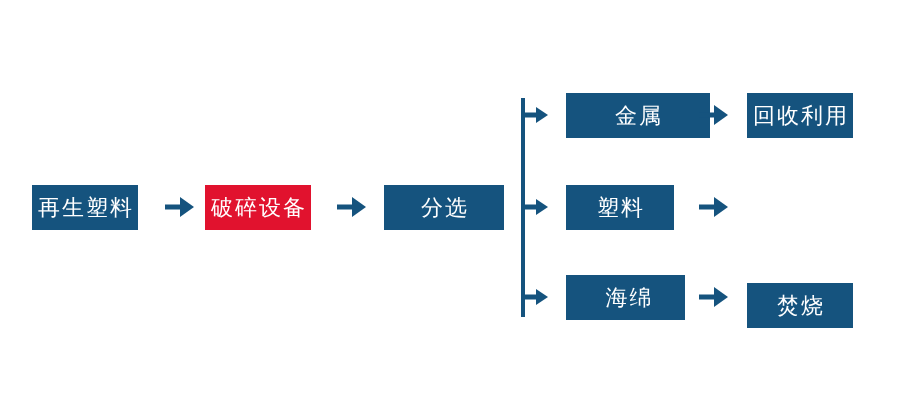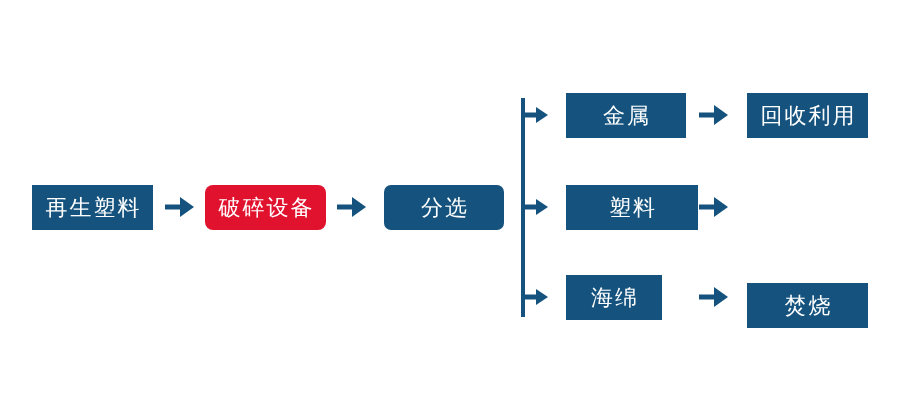--- a/index.html
+++ b/index.html
@@ -11,21 +11,21 @@
   html,body{margin:0;padding:0;background:var(--bg);}
   .canvas{
     position:relative;
     width:900px;height:411px;
     background:var(--bg);
     font-family:"Liberation Sans","DejaVu Sans",sans-serif;
     overflow:hidden;
   }
   .box{
     position:absolute;
-    height:45px;width:121px;
+    height:45px;width:106px;
     display:flex;align-items:center;justify-content:center;
     color:var(--text);
     font-size:22px;
     letter-spacing:2px;
     text-indent:2px;
     white-space:nowrap;
   }
   .box.blue{background:var(--blue);}
   .box.red{background:var(--red);}
   .arrow{position:absolute;fill:var(--blue);display:block;}
@@ -41,56 +41,56 @@
 
 <div class="canvas">
 
   <div class="box blue" style="left:32px;top:185px;">再生塑料</div>
 
   <svg class="arrow" style="left:165px;top:196px;" width="30" height="22" viewBox="0 0 30 22">
     <rect x="0" y="8.5" width="18" height="5"></rect>
     <polygon points="15,1 29,11 15,21"></polygon>
   </svg>
 
-  <div class="box red" style="left:205px;top:185px;border-radius:8px;">破碎设备</div>
+  <div class="box red" style="left:205px;top:185px;">破碎设备</div>
 
   <svg class="arrow" style="left:337px;top:196px;" width="30" height="22" viewBox="0 0 30 22">
     <rect x="0" y="8.5" width="18" height="5"></rect>
     <polygon points="15,1 29,11 15,21"></polygon>
   </svg>
 
-  <div class="box blue" style="left:384px;top:185px;width:120px;border-radius:7px;">分选</div>
+  <div class="box blue" style="left:384px;top:185px;width:120px;">分选</div>
 
   <div class="vline"></div>
 
   <svg class="arrow" style="left:525px;top:106px;" width="24" height="18" viewBox="0 0 24 18">
     <rect x="0" y="6.5" width="14" height="5"></rect>
     <polygon points="11,1 23,9 11,17"></polygon>
   </svg>
-  <div class="box blue" style="left:566px;top:93px;width:120px;">金属</div>
+  <div class="box blue" style="left:566px;top:93px;width:144px;">金属</div>
   <svg class="arrow" style="left:699px;top:104px;" width="30" height="22" viewBox="0 0 30 22">
     <rect x="0" y="8.5" width="18" height="5"></rect>
     <polygon points="15,1 29,11 15,21"></polygon>
   </svg>
   <div class="box blue" style="left:747px;top:93px;">回收利用</div>
 
   <svg class="arrow" style="left:525px;top:198px;" width="24" height="18" viewBox="0 0 24 18">
     <rect x="0" y="6.5" width="14" height="5"></rect>
     <polygon points="11,1 23,9 11,17"></polygon>
   </svg>
-  <div class="box blue" style="left:566px;top:185px;width:132px;">塑料</div>
+  <div class="box blue" style="left:566px;top:185px;width:108px;">塑料</div>
   <svg class="arrow" style="left:699px;top:196px;" width="30" height="22" viewBox="0 0 30 22">
     <rect x="0" y="8.5" width="18" height="5"></rect>
     <polygon points="15,1 29,11 15,21"></polygon>
   </svg>
 
   <svg class="arrow" style="left:525px;top:288px;" width="24" height="18" viewBox="0 0 24 18">
     <rect x="0" y="6.5" width="14" height="5"></rect>
     <polygon points="11,1 23,9 11,17"></polygon>
   </svg>
-  <div class="box blue" style="left:566px;top:275px;width:96px;">海绵</div>
+  <div class="box blue" style="left:566px;top:275px;width:113px;padding-left:6px;">海绵</div>
   <svg class="arrow" style="left:699px;top:286px;" width="30" height="22" viewBox="0 0 30 22">
     <rect x="0" y="8.5" width="18" height="5"></rect>
     <polygon points="15,1 29,11 15,21"></polygon>
   </svg>
   <div class="box blue" style="left:747px;top:283px;">焚烧</div>
 
 </div>
 
 </body></html>

